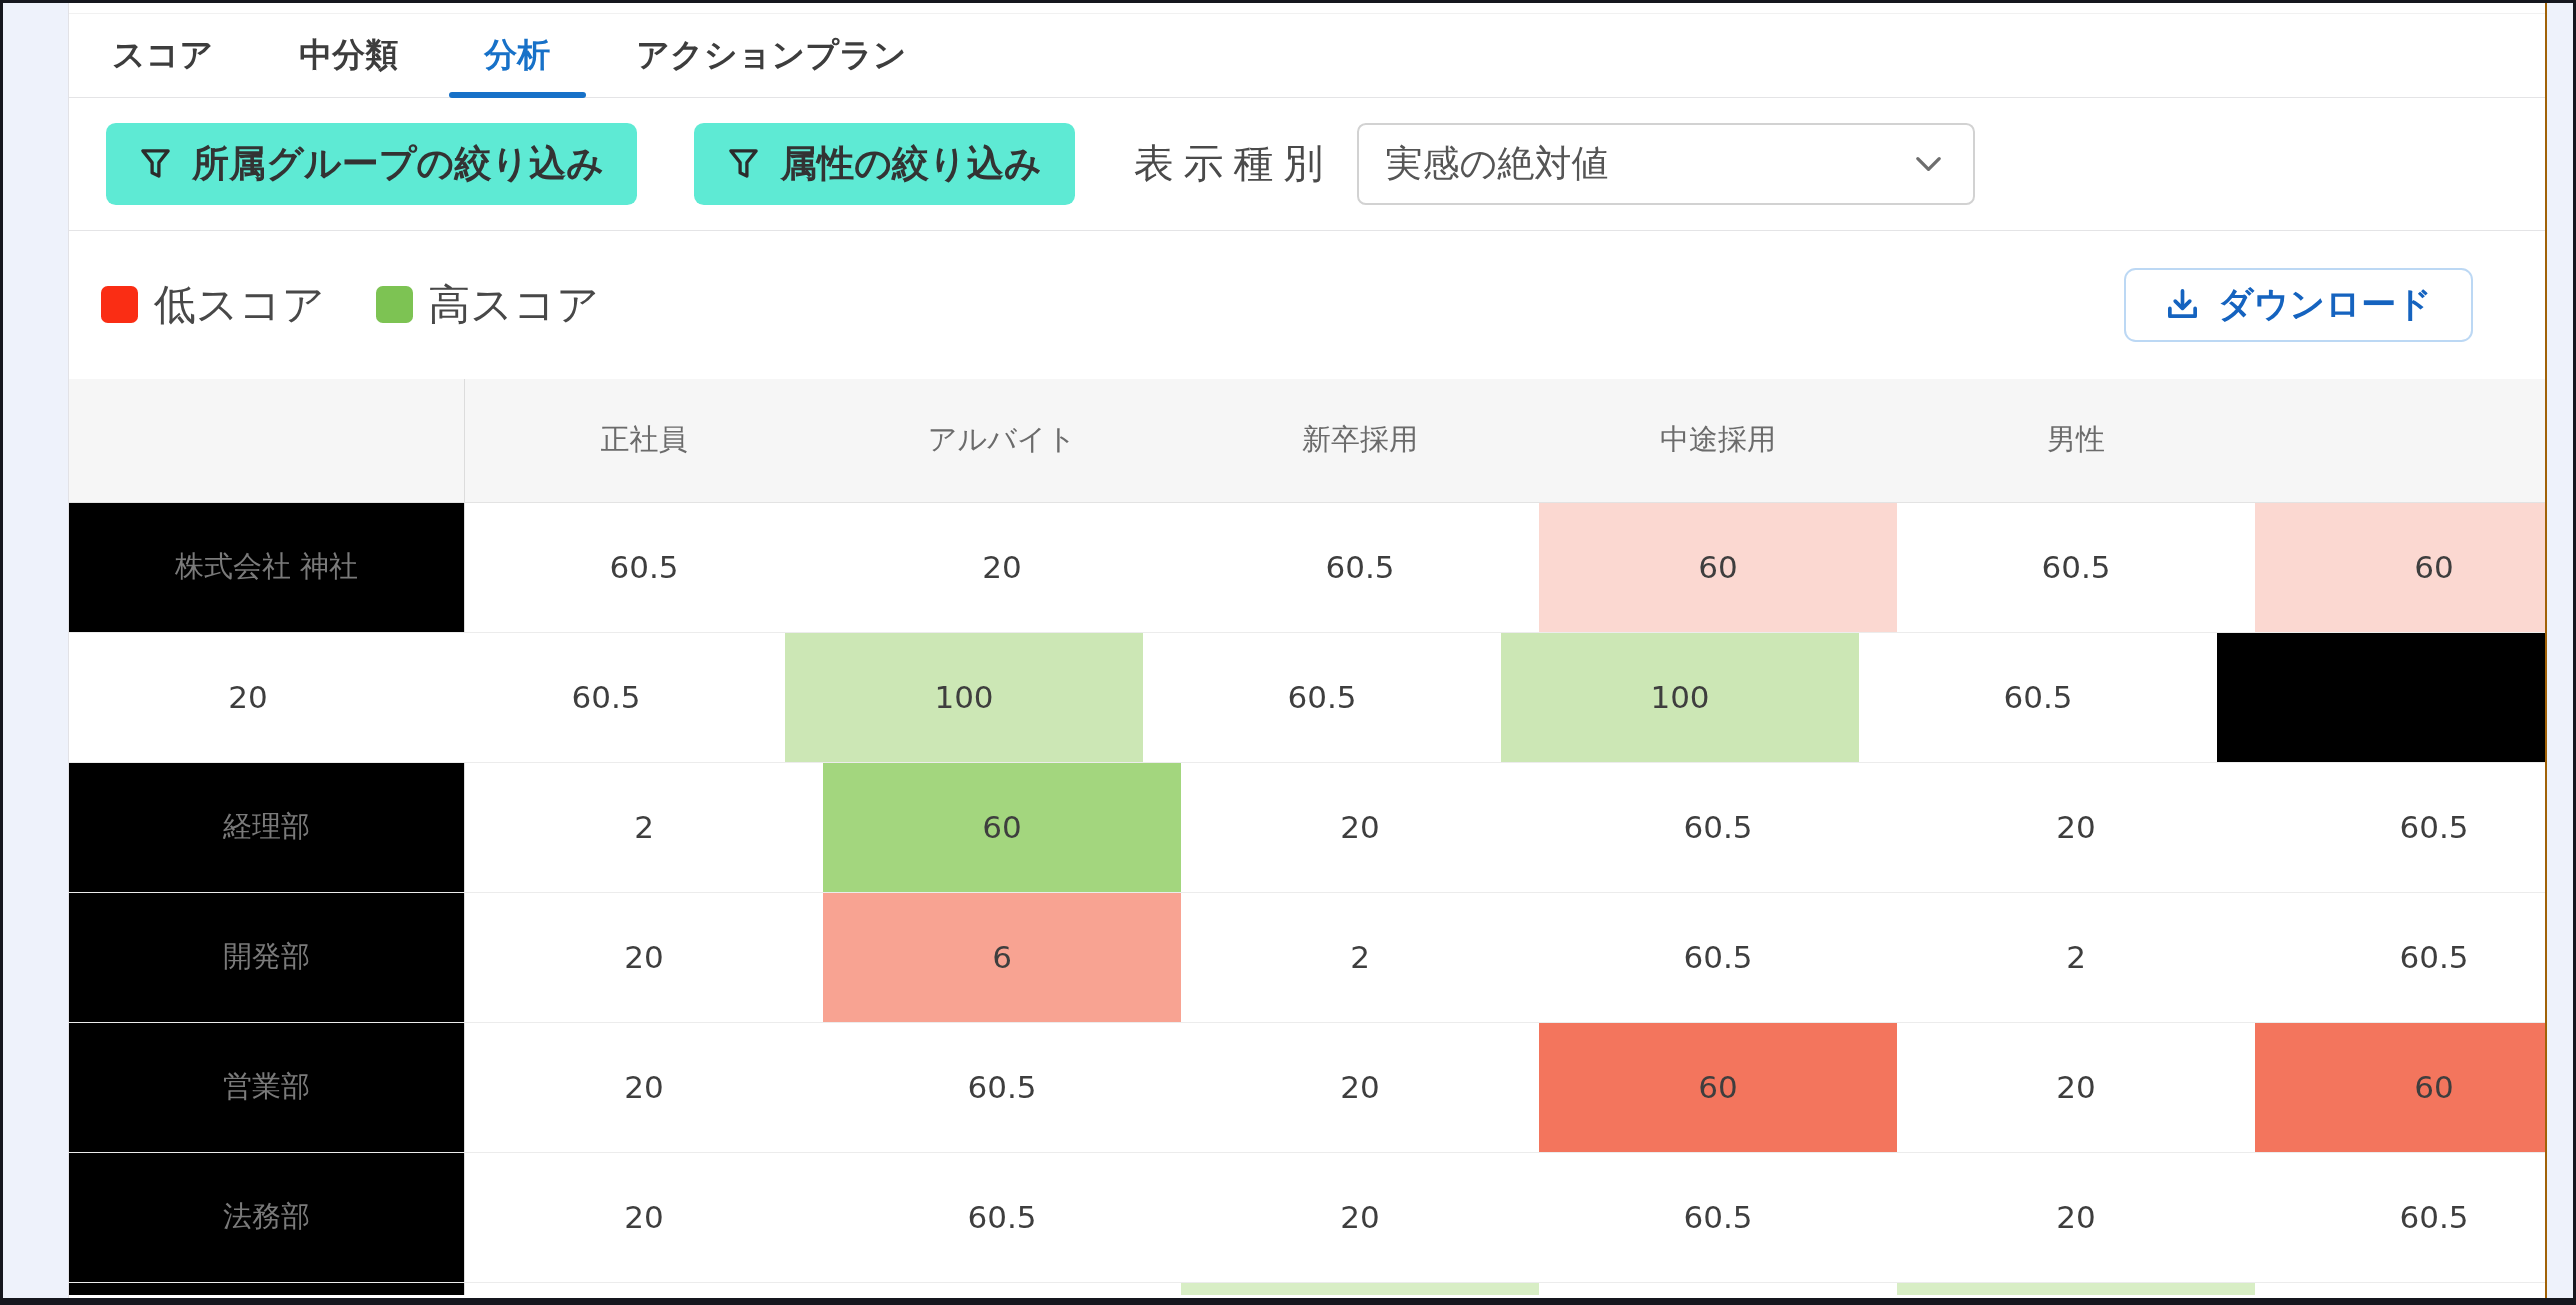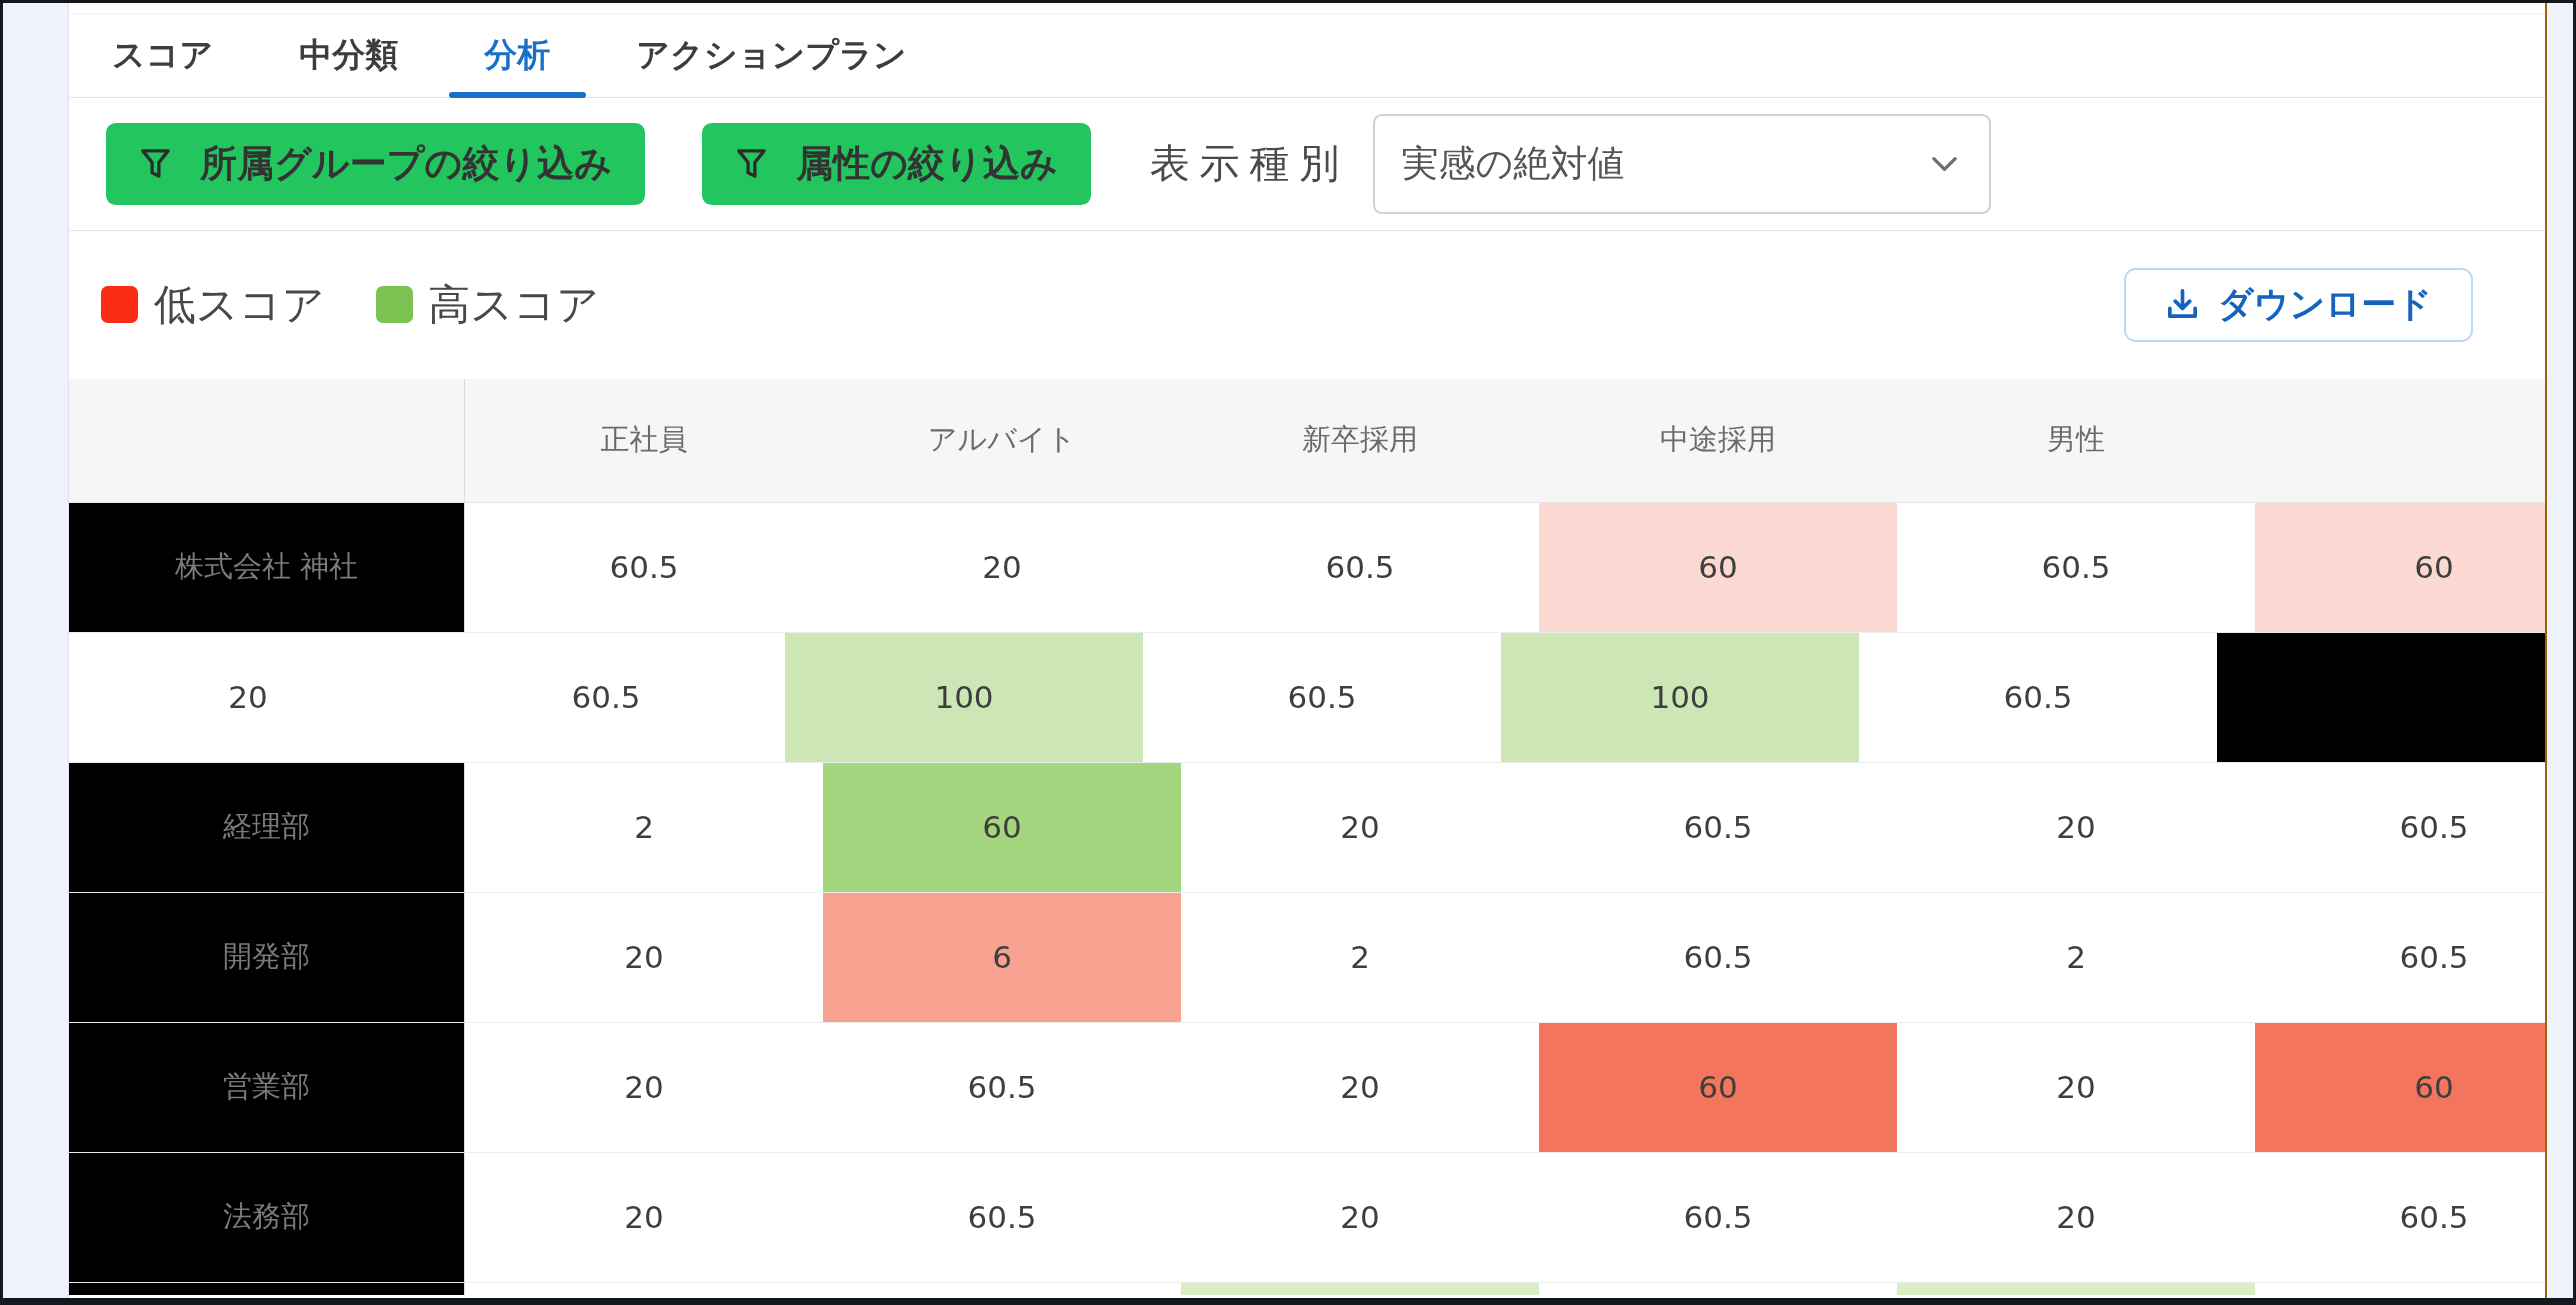--- a/index.html
+++ b/index.html
@@ -50,37 +50,37 @@
 
   
   .filterbar {
     height: 133px;
     border-bottom: 1px solid #e4e4e6;
     display: flex; align-items: center;
     padding-left: 37px;
   }
   .filter-btn {
     height: 82px;
-    background: #22c55e;
+    background: #5eead4;
     border: none; border-radius: 9.8px;
-    display: flex; align-items: center; gap: 28px;
+    display: flex; align-items: center; gap: 20px;
     padding: 16px 33px;
     font-size: 37px; font-weight: 600; color: #333333;
     font-family: inherit;
     cursor: pointer; white-space: nowrap;
   }
   .filter-btn + .filter-btn { margin-left: 57px; }
   .display-type-label {
     margin-left: 59px;
     font-size: 40px; color: #4a4a4a; letter-spacing: 9.8px;
     white-space: nowrap;
   }
   .select-box {
     margin-left: 23.5px;
-    width: 618px; height: 100px;
+    width: 618px; height: 82px;
     background: #ffffff;
     border: 2px solid #d2d2d2; border-radius: 8.8px;
     display: flex; align-items: center;
     padding: 0 27px;
     font-size: 37px; color: #555555;
     cursor: pointer; white-space: nowrap;
   }
   .select-box .spacer { flex: 1; }
 
   

